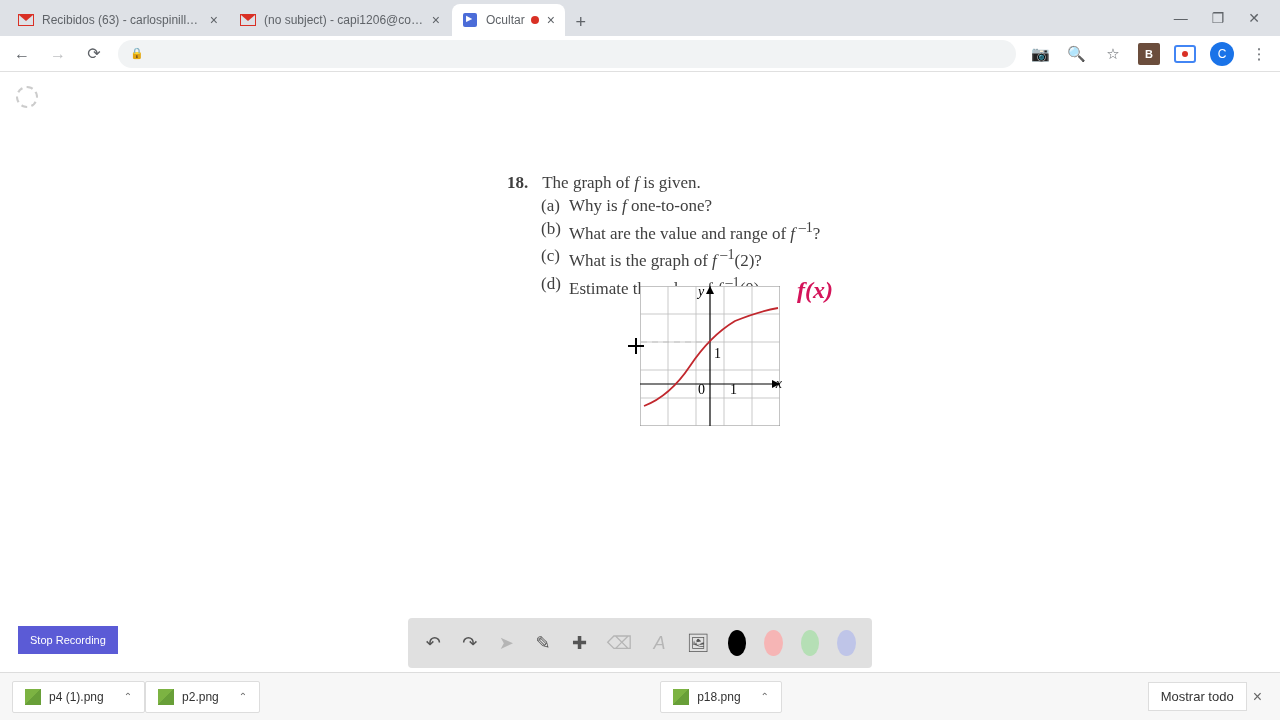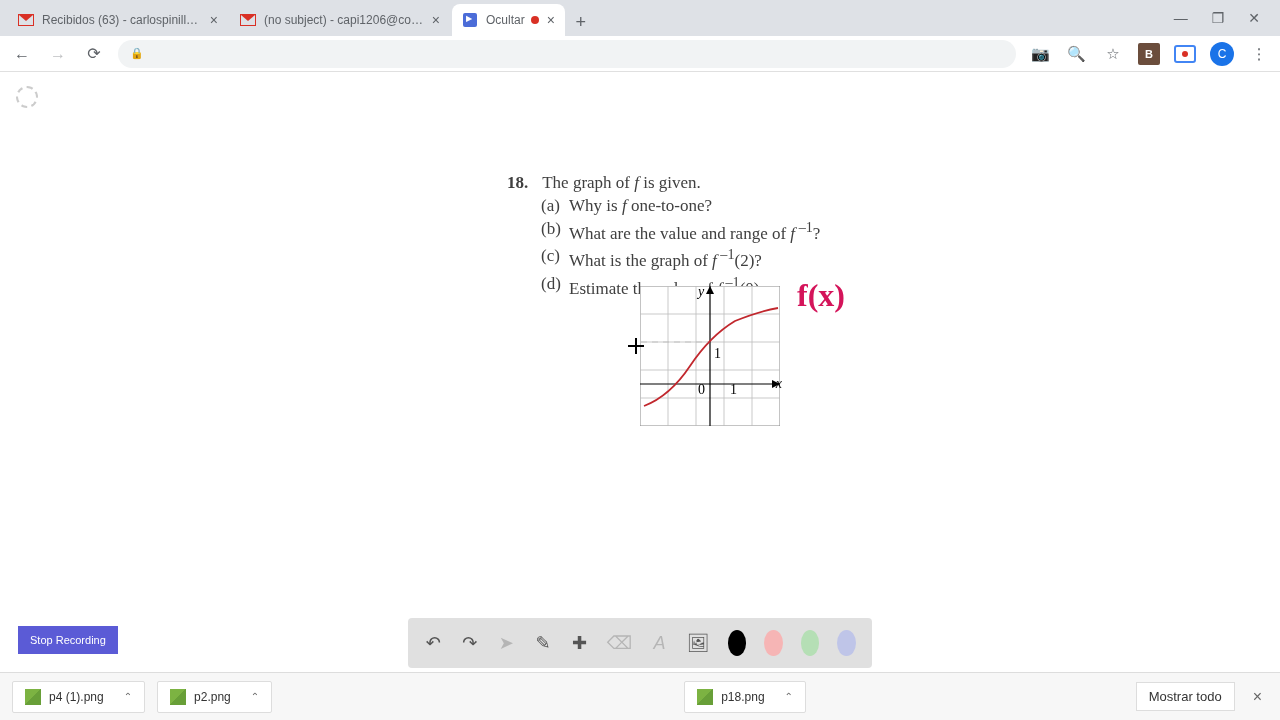--- a/index.html
+++ b/index.html
@@ -40,21 +40,21 @@
 .problem .part-lbl { width: 28px; }
 
 .graph-box { position: absolute; top: 214px; left: 640px; width: 140px; height: 140px; }
 .grid-bg { position: absolute; inset: 0; }
 .grid-bg line { stroke: #bbb; stroke-width: 0.8; }
 .grid-bg .axis { stroke: #000; stroke-width: 1.2; }
 .curve { stroke: #c1272d; stroke-width: 1.8; fill: none; }
 .dashed-ann { stroke: #000; stroke-width: 2; stroke-dasharray: 6,5; }
 .axis-lbl { font-family: 'Times New Roman', serif; font-style: italic; font-size: 14px; }
 
-.hand-fx { position: absolute; top: 205px; left: 797px; font-family: 'Comic Sans MS', cursive; font-size: 32px; color: #d4145a; font-weight: bold; }
+.hand-fx { position: absolute; top: 205px; left: 797px; font-family: 'Comic Sans MS', cursive; font-size: 24px; color: #d4145a; font-style: italic; font-weight: bold; }
 
 .cross-cursor { position: absolute; top: 266px; left: 628px; pointer-events: none; }
 .cross-cursor::before, .cross-cursor::after { content: ''; position: absolute; background: #000; }
 .cross-cursor::before { width: 16px; height: 2px; top: 7px; left: 0; }
 .cross-cursor::after { width: 2px; height: 16px; top: 0; left: 7px; }
 
 .stop-rec { position: absolute; left: 18px; top: 554px; background: #5b5bd6; color: #fff; font-size: 11px; padding: 8px 12px; border: none; cursor: pointer; }
 
 
 .wb-toolbar { position: absolute; top: 546px; left: 408px; width: 464px; height: 50px; background: #e0e0e0; border-radius: 4px; display: flex; align-items: center; padding: 0 16px; gap: 18px; }
@@ -66,21 +66,21 @@
 .c-green { background: #b5dfb5; }
 .c-blue { background: #bfc5e8; }
 
 
 .share-bar { position: absolute; top: 604px; left: 406px; height: 44px; background: #fff; border: 1px solid #ccc; border-radius: 4px; display: flex; align-items: center; padding: 0 12px; font-size: 12px; gap: 12px; box-shadow: 0 2px 6px rgba(0,0,0,0.15); }
 .share-handle { color: #999; letter-spacing: -2px; }
 .share-primary { background: #1a73e8; color: #fff; border: none; padding: 8px 14px; border-radius: 4px; cursor: pointer; font-size: 12px; }
 .share-hide { background: none; border: none; color: #1a73e8; cursor: pointer; font-size: 12px; }
 
 
-.dl-shelf { position: absolute; bottom: 0; left: 0; right: 0; height: 48px; border-top: 1px solid #ddd; background: #f7f7f7; display: flex; align-items: center; padding: 0 12px; gap: 12px; }
+.dl-shelf { position: absolute; bottom: 0; left: 0; right: 0; height: 48px; border-top: 1px solid #ddd; background: #f7f7f7; display: flex; align-items: center; padding: 0 12px; gap: 0; }
 .dl-item { display: flex; align-items: center; height: 32px; padding: 0 12px; border: 1px solid #ddd; background: #fff; border-radius: 2px; font-size: 12px; color: #333; gap: 8px; cursor: pointer; }
 .dl-file-icon { width: 16px; height: 16px; background: linear-gradient(135deg, #7cb342 50%, #689f38 50%); }
 .dl-chevron { margin-left: 12px; color: #666; font-size: 10px; }
 .dl-showall { margin-left: auto; font-size: 13px; color: #333; border: 1px solid #ddd; background: #fff; padding: 6px 12px; cursor: pointer; }
 .dl-close { font-size: 16px; color: #666; cursor: pointer; padding: 0 6px; }
 
 .gmail-icon { width:16px; height:12px; border:1px solid #d93025; position:relative; }
 .gmail-icon::after { content:''; position:absolute; top:0; left:0; right:0; border-left:7px solid transparent; border-right:7px solid transparent; border-top:6px solid #d93025; }
 .numerade-icon { width:14px; height:14px; background:#4b6cd8; border-radius:2px; position:relative; }
 .numerade-icon::after { content:'▶'; position:absolute; color:#fff; font-size:8px; top:1px; left:3px; }

